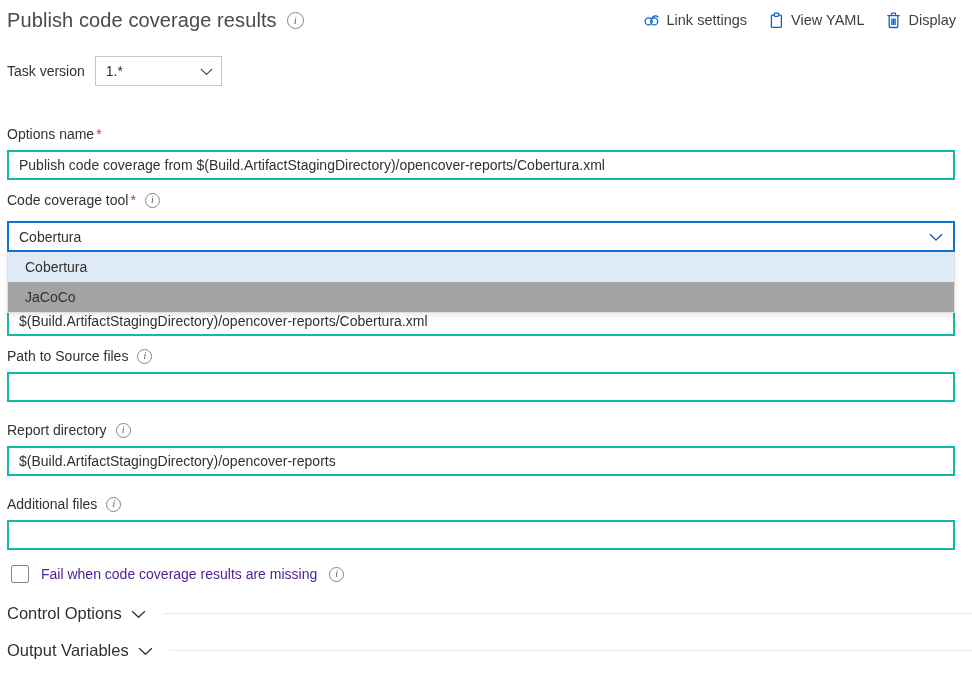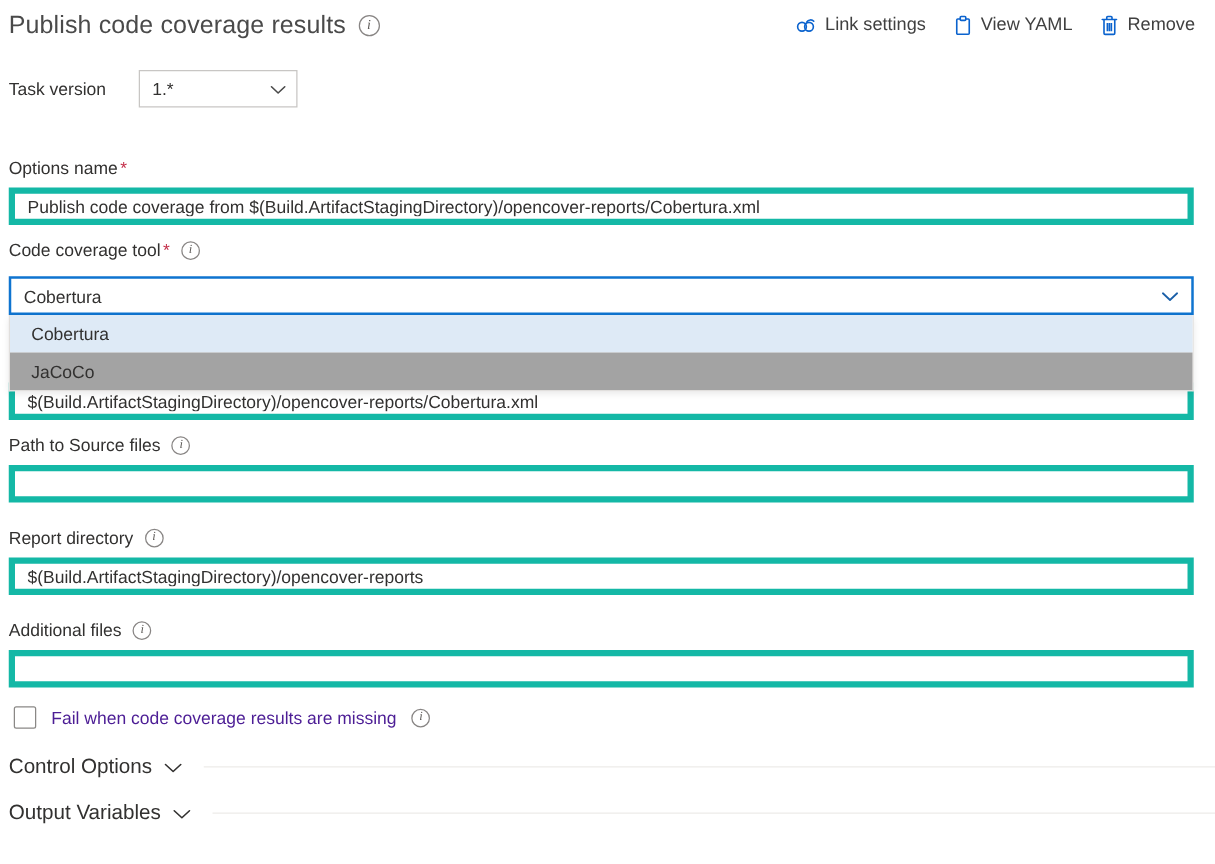--- a/index.html
+++ b/index.html
@@ -84,21 +84,21 @@
   }
   .info-icon.lg { width: 17px; height: 17px; font-size: 11px; }
 
   
   .taskversion-row {
     position: absolute;
     top: 56px;
     left: 7px;
     display: flex;
     align-items: center;
-    gap: 26px;
+    gap: 10px;
   }
   .field-label {
     color: #323130;
     font-size: 14px;
     white-space: nowrap;
   }
   .req-star { color: #c4314b; margin-left: 2px; }
   .version-select {
     width: 127px;
     height: 30px;
@@ -124,21 +124,21 @@
     display: flex;
     align-items: center;
     gap: 9px;
     margin-bottom: 7px;
     height: 18px;
   }
   .text-input {
     width: 100%;
     height: 30px;
     box-sizing: border-box;
-    border: 5px solid #14b8a6;
+    border: 2px solid #14b8a6;
     background: #fff;
     padding: 0 10px;
     font-family: "Liberation Sans", sans-serif;
     font-size: 14px;
     color: #323130;
     outline: none;
     border-radius: 0;
   }
   .text-input::placeholder { color: #a19f9d; }
 
@@ -261,21 +261,21 @@
 
       <div class="action-link">
         <span>
           <svg width="15" height="17" viewBox="0 0 15 17" fill="none" stroke="#0b63ce" stroke-width="1.3">
             <path d="M1.8 3.6 H13.2" stroke-linecap="round"></path>
             <path d="M5.4 3.4 V2.0 a0.8 0.8 0 0 1 0.8 -0.8 h2.6 a0.8 0.8 0 0 1 0.8 0.8 V3.4"></path>
             <path d="M3.2 3.8 V14.6 a0.9 0.9 0 0 0 0.9 0.9 h6.8 a0.9 0.9 0 0 0 0.9 -0.9 V3.8"></path>
             <path d="M5.9 6.4 V12.9 M7.5 6.4 V12.9 M9.1 6.4 V12.9"></path>
           </svg>
         </span>
-        <span>Remove</span>
+        <span>Display</span>
       </div>
 
     </div>
   </div>
 
   <div class="taskversion-row">
     <span class="field-label">Task version</span>
     <div class="version-select">
       <span>1.*</span>
       <span class="chev">

